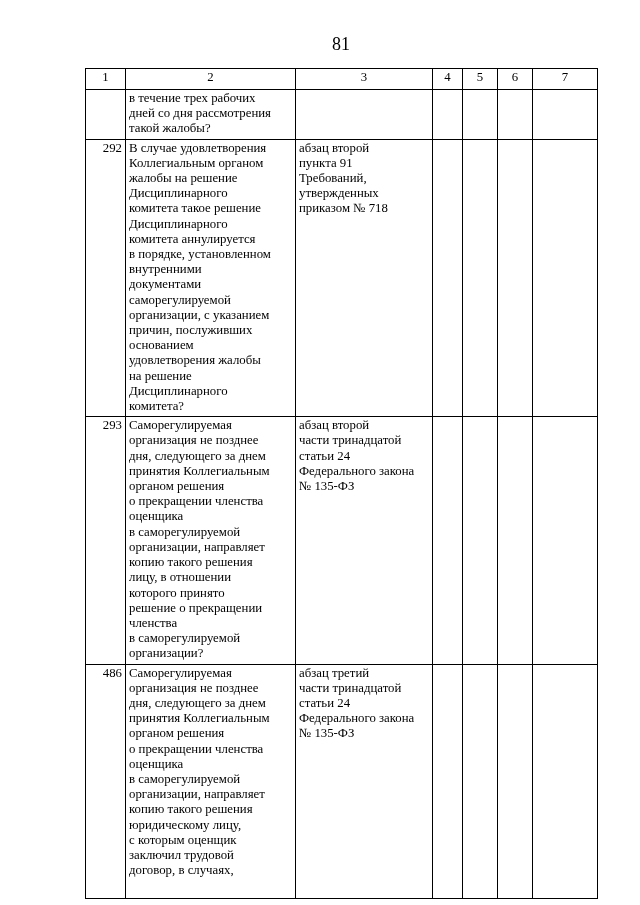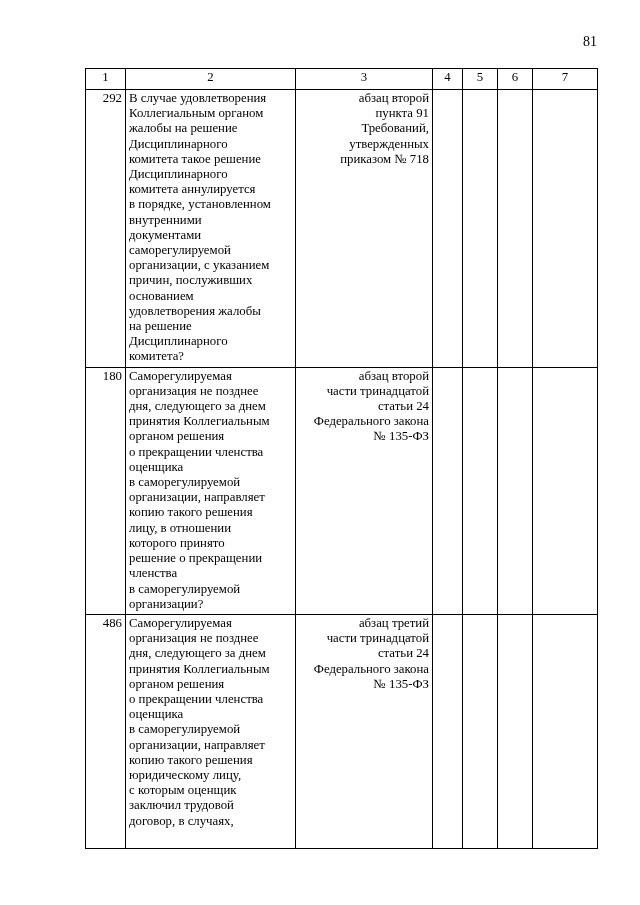--- a/index.html
+++ b/index.html
@@ -17,22 +17,22 @@
   .page {
     width: 640px;
     height: 905px;
     position: relative;
   }
   .page-number {
     position: absolute;
     top: 34px;
     left: 85px;
     width: 512px;
-    text-align: right;
-    font-size: 14px;
+    text-align: center;
+    font-size: 18px;
   }
   table.doc-table {
     position: absolute;
     top: 68px;
     left: 85px;
     width: 512px;
     border-collapse: collapse;
     table-layout: fixed;
     font-size: 12.8px;
     line-height: 15.2px;
@@ -54,21 +54,20 @@
   }
   td.c-q {
     white-space: pre-line;
     padding-left: 6px;
     padding-top: 2px;
   }
   td.c-ref {
     white-space: pre-line;
     padding-left: 8px;
     padding-top: 2px;
-    text-align: right;
   }
   td.c-empty {
     padding: 0;
   }
   tr.last-row td {
     height: 230px;
   }
 </style>
 </head>
 <body>
@@ -93,20 +92,31 @@
         <th class="hdr">2</th>
         <th class="hdr">3</th>
         <th class="hdr">4</th>
         <th class="hdr">5</th>
         <th class="hdr">6</th>
         <th class="hdr">7</th>
       </tr>
     </thead>
     <tbody>
 
+      <tr>
+        <td class="c-num"></td>
+        <td class="c-q">в течение трех рабочих
+дней со дня рассмотрения
+такой жалобы?</td>
+        <td class="c-ref"></td>
+        <td class="c-empty"></td>
+        <td class="c-empty"></td>
+        <td class="c-empty"></td>
+        <td class="c-empty"></td>
+      </tr>
 
       <tr>
         <td class="c-num">292</td>
         <td class="c-q">В случае удовлетворения
 Коллегиальным органом
 жалобы на решение
 Дисциплинарного
 комитета такое решение
 Дисциплинарного
 комитета аннулируется
@@ -126,21 +136,21 @@
 Требований,
 утвержденных
 приказом № 718</td>
         <td class="c-empty"></td>
         <td class="c-empty"></td>
         <td class="c-empty"></td>
         <td class="c-empty"></td>
       </tr>
 
       <tr>
-        <td class="c-num">180</td>
+        <td class="c-num">293</td>
         <td class="c-q">Саморегулируемая
 организация не позднее
 дня, следующего за днем
 принятия Коллегиальным
 органом решения
 о прекращении членства
 оценщика
 в саморегулируемой
 организации, направляет
 копию такого решения

